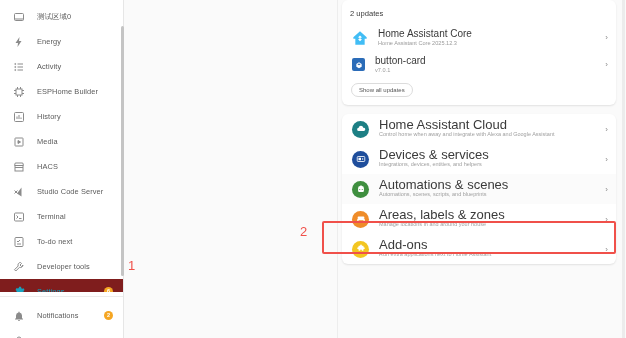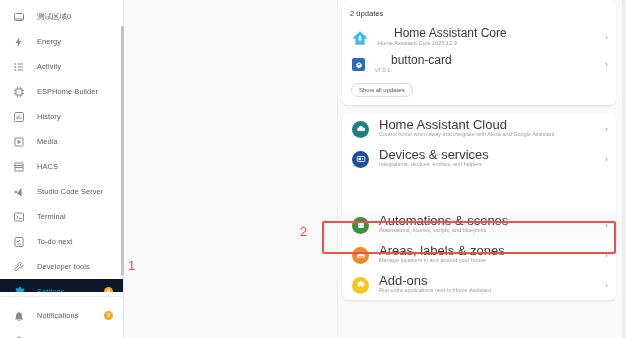--- a/index.html
+++ b/index.html
@@ -47,21 +47,21 @@
   }
   .nav-item .ico svg { display: block; }
   .nav-item .lbl {
     margin-left: 11px;
     font-size: 7.4px;
     color: #5a5a5a;
     letter-spacing: .1px;
     white-space: nowrap;
   }
   .nav-item.active {
-    background: #0f172a;
+    background: #7f1d1d;
   }
   .nav-item.active .ico { color: #16a6c4; }
   .nav-item.active .lbl { color: #0aa2bf; }
   .badge {
     position: absolute;
     right: 10px;
     width: 9px; height: 9px;
     border-radius: 50%;
     background: #f5a623;
     color: #fff;
@@ -125,21 +125,21 @@
     flex: 0 0 16px;
     display: flex; align-items: center; justify-content: center;
   }
   .upd-icon.sq {
     width: 13px; height: 13px; flex: 0 0 13px;
     background: #2b6cb8;
     border-radius: 2px;
     display: flex; align-items: center; justify-content: center;
   }
   .upd-text { margin-left: 10px; flex: 1 1 auto; }
-  .upd-title { font-size: 12px; color: #3a3a3a; line-height: 9px; margin-left: 16px; }
+  .upd-title { font-size: 10px; color: #3a3a3a; line-height: 9px; }
   .upd-sub { font-size: 5.6px; color: #9b9b9b; line-height: 8px; margin-top: 1px; }
   .chev {
     color: #8a8a8a;
     font-size: 8px;
     flex: 0 0 8px;
     text-align: right;
   }
   .show-all {
     display: inline-block;
     margin: 4px 0 8px 9px;
@@ -154,21 +154,21 @@
 
   .menu-card { background:#fff; border-radius:6px; box-shadow:0 1px 2px rgba(0,0,0,.10); overflow:hidden; }
   .menu-row {
     display: flex;
     align-items: center;
     padding: 6px 8px 6px 10px;
     min-height: 29px;
     cursor: pointer;
     position: relative;
   }
-  .menu-row.sel { background: #fbfbfb; margin-top: 36px; }
+  .menu-row.sel { background: #fbfbfb; }
   .m-ico {
     width: 17px; height: 17px;
     flex: 0 0 17px;
     border-radius: 50%;
     display: flex; align-items: center; justify-content: center;
     color: #fff;
   }
   .m-text { margin-left: 10px; flex: 1 1 auto; }
   .m-title { font-size: 13px; color: #3a3a3a; line-height: 9px; }
   .m-sub { font-size: 5.5px; color: #a0a0a0; line-height: 8px; margin-top: 1px; }

